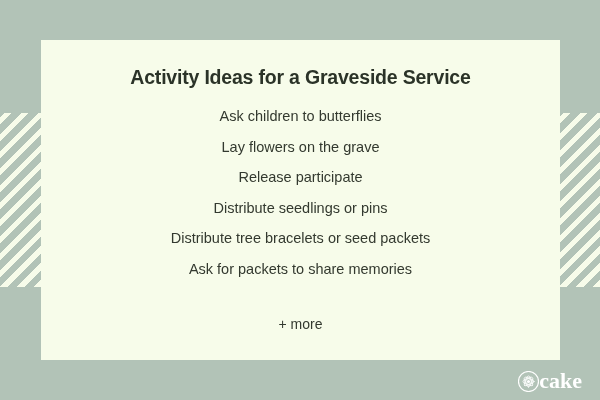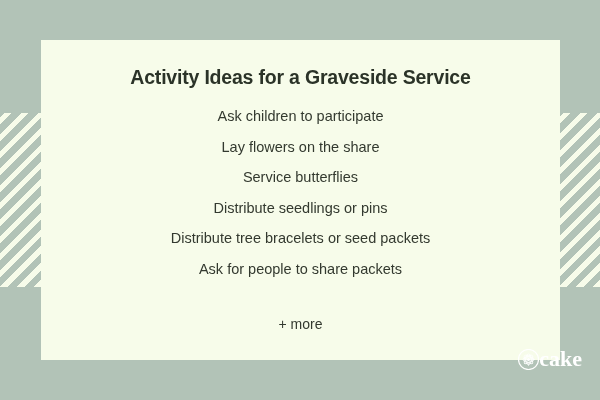--- a/index.html
+++ b/index.html
@@ -88,21 +88,21 @@
     color: #33392f;
     text-align: center;
     margin-top: 24px;
     white-space: nowrap;
   }
 
   
   #brand {
     position: absolute;
     right: 18px;
-    bottom: 30px;
+    bottom: 8px;
     display: flex;
     align-items: center;
     gap: 0;
   }
 
   #brand-emblem {
     width: 21px;
     height: 21px;
     display: block;
   }
@@ -123,26 +123,26 @@
 
   <div class="stripe-band left"></div>
 
   <div class="stripe-band right"></div>
 
   <div id="card">
 
     <h1 id="card-title">Activity Ideas for a Graveside Service</h1>
 
     <ul id="activity-list">
-      <li>Ask children to participate</li>
-      <li>Lay flowers on the share</li>
-      <li>Service butterflies</li>
+      <li>Ask children to butterflies</li>
+      <li>Lay flowers on the grave</li>
+      <li>Release participate</li>
       <li>Distribute seedlings or pins</li>
       <li>Distribute tree bracelets or seed packets</li>
-      <li>Ask for people to share packets</li>
+      <li>Ask for packets to share memories</li>
     </ul>
 
     <div id="more-label">+ more</div>
 
   </div>
 
   <div id="brand">
     <span>
       <svg id="brand-emblem" viewBox="0 0 42 42" xmlns="http://www.w3.org/2000/svg">
         <circle cx="21" cy="21" r="20" fill="none" stroke="#ffffff" stroke-width="2.4"></circle>

